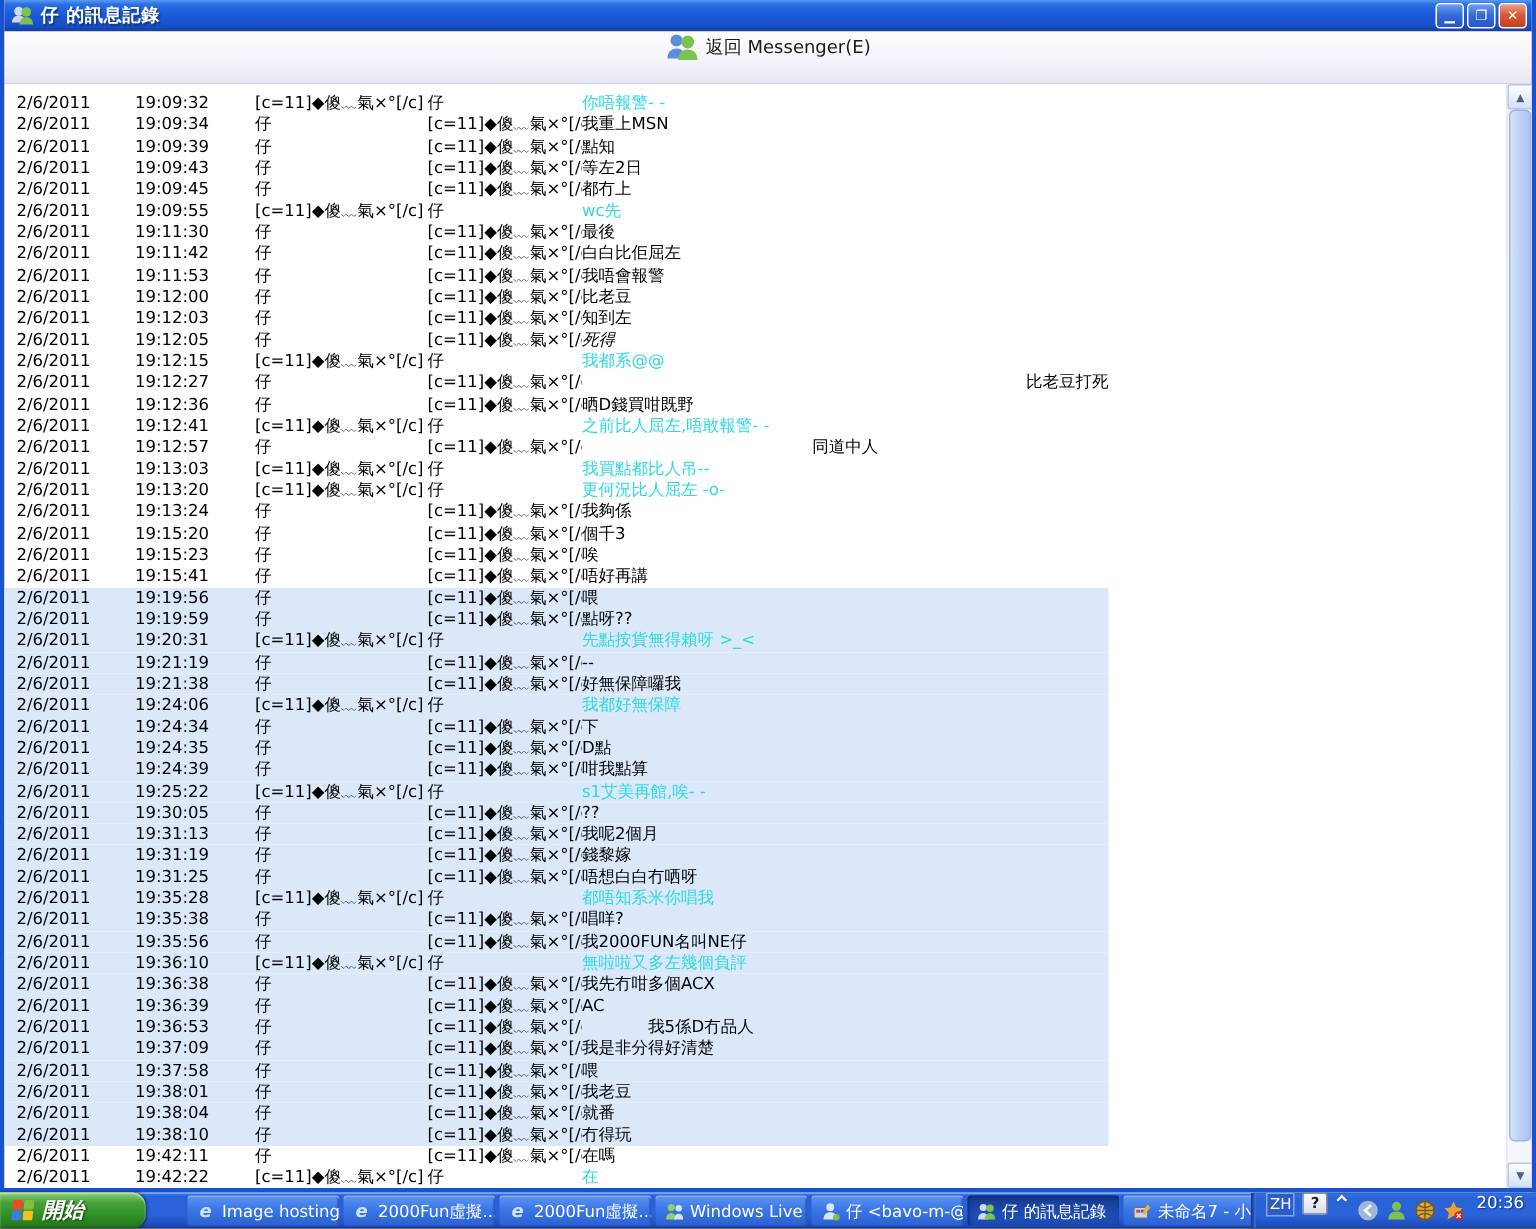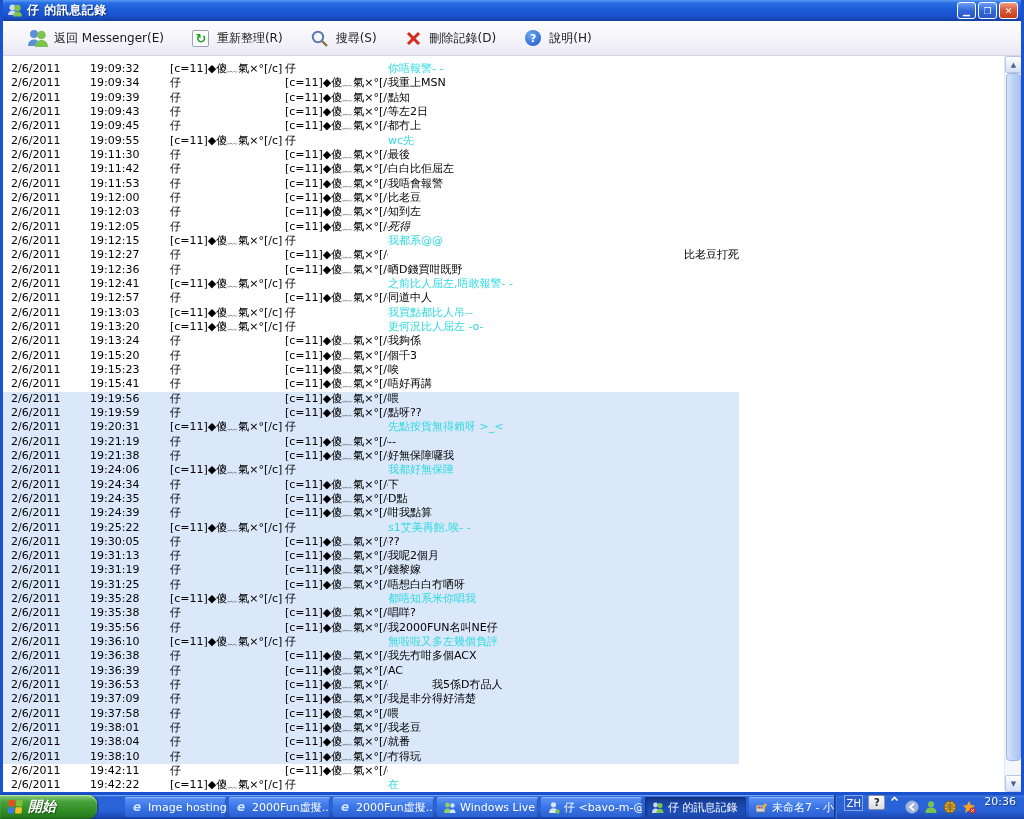--- a/index.html
+++ b/index.html
@@ -14,22 +14,22 @@
   .title-icon{width:16px;height:15px;margin-right:4px;flex:none;}
   .title-text{color:#fff;font-size:12px;font-weight:bold;letter-spacing:.5px;flex:1;
     text-shadow:1px 1px 1px #10367e;white-space:nowrap;overflow:hidden;}
   .win-buttons{display:flex;gap:2px;}
   .wbtn{width:19px;height:17px;border-radius:3px;border:1px solid #fff;
     display:flex;align-items:center;justify-content:center;color:#fff;font-size:9px;font-weight:bold;
     background:linear-gradient(180deg,#6b9cf5,#3268d8 50%,#2757c6);}
   .wbtn.close{background:linear-gradient(180deg,#f0a086,#dd5a37 45%,#c83e1b);}
 
   
-  .toolbar{height:35px;display:flex;align-items:center;gap:26px;padding:0 24px;
-    background:linear-gradient(180deg,#fdfdfe,#f2f1f9 70%,#e8e6f2);border-bottom:1px solid #d8d5e8;}
+  .toolbar{height:35px;display:flex;align-items:center;gap:26px;padding:0 4px;
+    background:linear-gradient(180deg,#fdfdfe,#f2f1f9 70%,#e8e6f2);border-bottom:1px solid #d8d5e8;flex-direction:column;}
   .tbtn{display:flex;align-items:center;gap:5px;font-size:12px;color:#1a1a1a;white-space:nowrap;cursor:default;}
   .tbtn .ticon{width:22px;height:20px;display:flex;align-items:center;justify-content:center;}
 
   
   .content{position:relative;height:736px;background:#fff;overflow:hidden;}
   .rows{position:absolute;left:0;top:0;right:17px;bottom:0;overflow:hidden;padding-top:6px;}
   .row{display:flex;width:736px;height:14.33px;line-height:14.3px;font-size:11px;color:#000;white-space:nowrap;}
   .row.sel{background:#dbe8fa;}
   .c-date{width:87px;padding-left:8px;flex:none;overflow:hidden;}
   .c-time{width:80px;flex:none;overflow:hidden;}
@@ -251,21 +251,21 @@
             <span class="c-time">19:12:41</span>
             <span class="c-from">[c=11]◆傻﹏氣×°[/c]</span>
             <span class="c-to">仔</span>
             <span class="c-msg" style="color: rgb(47, 217, 226);">之前比人屈左,唔敢報警- -</span>
           </div>
           <div class="row">
             <span class="c-date">2/6/2011</span>
             <span class="c-time">19:12:57</span>
             <span class="c-from">仔</span>
             <span class="c-to">[c=11]◆傻﹏氣×°[/c]</span>
-            <span class="c-msg" style="color: rgb(0, 0, 0);">同道中人</span>
+            <span class="c-msg" style="color: rgb(0, 0, 0); text-align: center;">同道中人</span>
           </div>
           <div class="row">
             <span class="c-date">2/6/2011</span>
             <span class="c-time">19:13:03</span>
             <span class="c-from">[c=11]◆傻﹏氣×°[/c]</span>
             <span class="c-to">仔</span>
             <span class="c-msg" style="color: rgb(47, 217, 226);">我買點都比人吊--</span>
           </div>
           <div class="row">
             <span class="c-date">2/6/2011</span>
@@ -482,20 +482,21 @@
             <span class="c-time">19:38:10</span>
             <span class="c-from">仔</span>
             <span class="c-to">[c=11]◆傻﹏氣×°[/c]</span>
             <span class="c-msg" style="color: rgb(0, 0, 0);">冇得玩</span>
           </div>
           <div class="row">
             <span class="c-date">2/6/2011</span>
             <span class="c-time">19:42:11</span>
             <span class="c-from">仔</span>
             <span class="c-to">[c=11]◆傻﹏氣×°[/c]</span>
+            <span class="c-msg" style="color: rgb(0, 0, 0);">在嗎</span>
           </div>
           <div class="row">
             <span class="c-date">2/6/2011</span>
             <span class="c-time">19:42:22</span>
             <span class="c-from">[c=11]◆傻﹏氣×°[/c]</span>
             <span class="c-to">仔</span>
             <span class="c-msg" style="color: rgb(47, 217, 226);">在</span>
           </div>
         </div>
       <div class="scrollbar">

